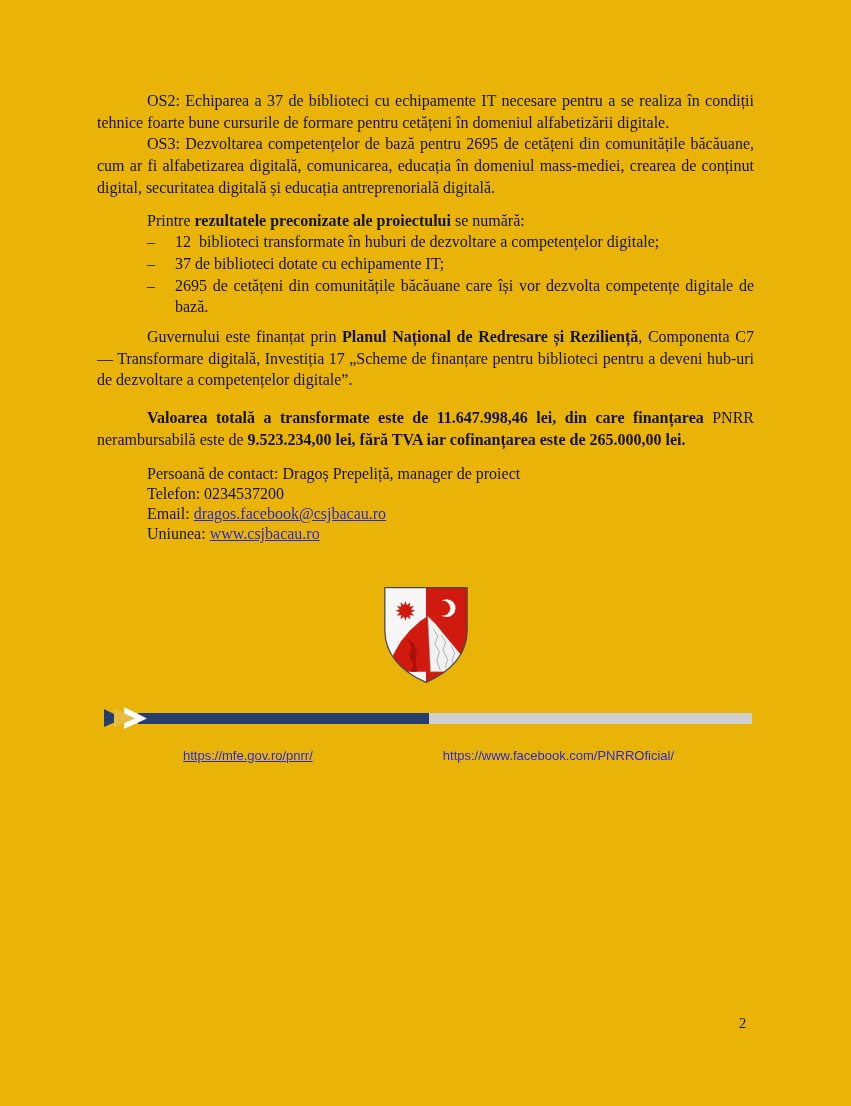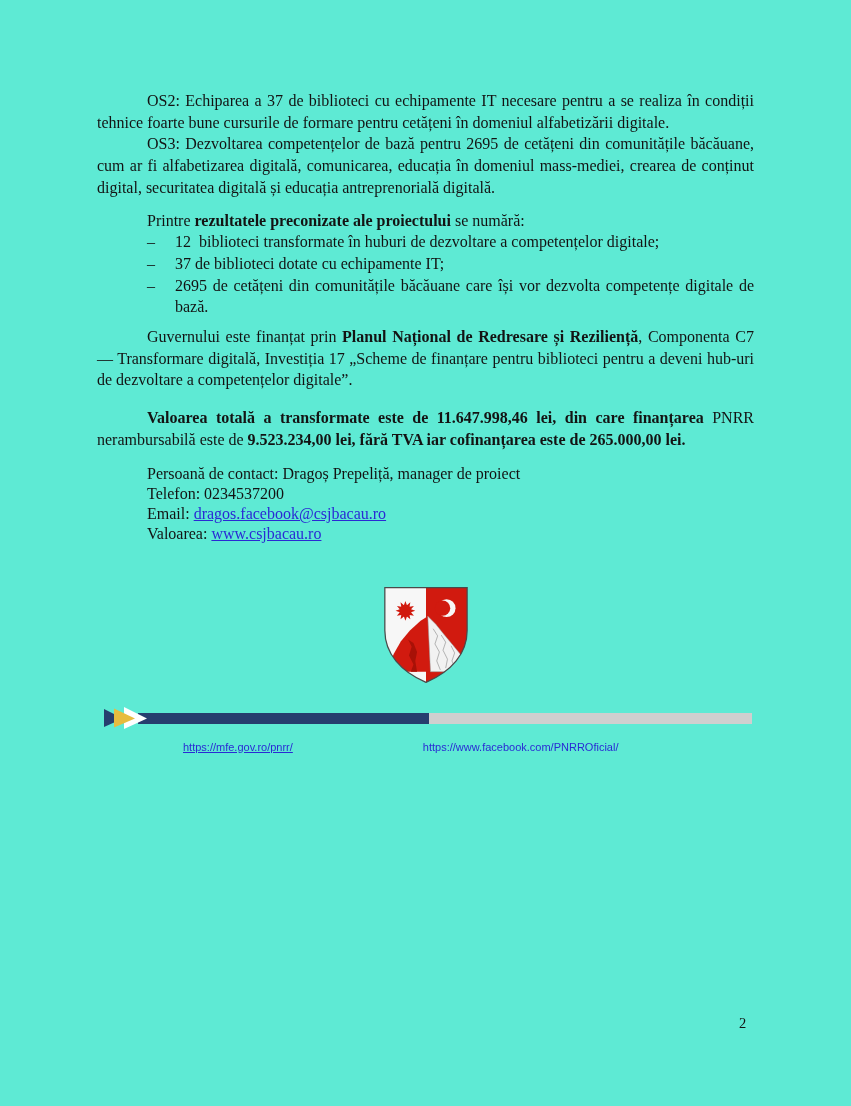--- a/index.html
+++ b/index.html
@@ -1,20 +1,20 @@
 <!DOCTYPE html>
 <html lang="ro"><head>
 <meta charset="utf-8">
 <style>
   html,body { margin:0; padding:0; background:#e8e8e8; }
   .page {
     position:relative;
     width:851px; height:1106px;
     margin:0 auto;
-    background:#5eead4;
+    background:#eab308;
     font-family:"Liberation Serif", serif;
     font-size:16px;
     line-height:21.7px;
     color:#131313;
     overflow:hidden;
   }
   .content { position:absolute; left:97px; top:90px; width:657px; }
   p { margin:0; text-align:justify; }
   .indent { text-indent:50px; }
   b, .bold { font-weight:bold; }
@@ -36,25 +36,25 @@
     text-indent:0;
   }
   .bar-wrap { margin-top:15px; padding-left:5px; }
   .footer-title {
     margin-top:19px;
     text-align:center;
     font-weight:bold;
     text-indent:0;
   }
   .links-row {
-    margin-top:2px;
+    margin-top:10px;
     display:flex;
     align-items:baseline;
     font-family:"Liberation Sans", sans-serif;
-    font-size:11px;
+    font-size:13px;
   }
   .links-row .l1 { margin-left:86px; }
   .links-row .l2 { margin-left:130px; text-decoration:none; }
   .page-number {
     position:absolute;
     left:739px; top:1013px;
     font-size:14.5px;
   }
 </style>
 </head>
@@ -95,21 +95,21 @@
     </p>
 
     <p class="indent value-para">
       <b>Valoarea totală a transformate este de 11.647.998,46 lei, din care finanțarea</b><span> PNRR nerambursabilă este de </span><b>9.523.234,00 lei, fără TVA iar cofinanțarea este de 265.000,00 lei.</b>
     </p>
 
     <div class="contact-block">
       <div>Persoană de contact: Dragoș Prepeliță, manager de proiect</div>
       <div>Telefon: 0234537200</div>
       <div><span>Email: </span><a class="link" href="#">dragos.facebook@csjbacau.ro</a></div>
-      <div><span>Valoarea: </span><a class="link" href="#">www.csjbacau.ro</a></div>
+      <div><span>Uniunea: </span><a class="link" href="#">www.csjbacau.ro</a></div>
     </div>
 
     <div class="crest-wrap">
       <svg width="90" height="102" viewBox="0 0 100 114" aria-hidden="true">
         <defs>
           <clipPath id="shieldClip">
             <path d="M 4 4 L 96 4 L 96 52 C 96 78 78 98 50 110 C 22 98 4 78 4 52 Z"></path>
           </clipPath>
         </defs>
         <g clip-path="url(#shieldClip)">

